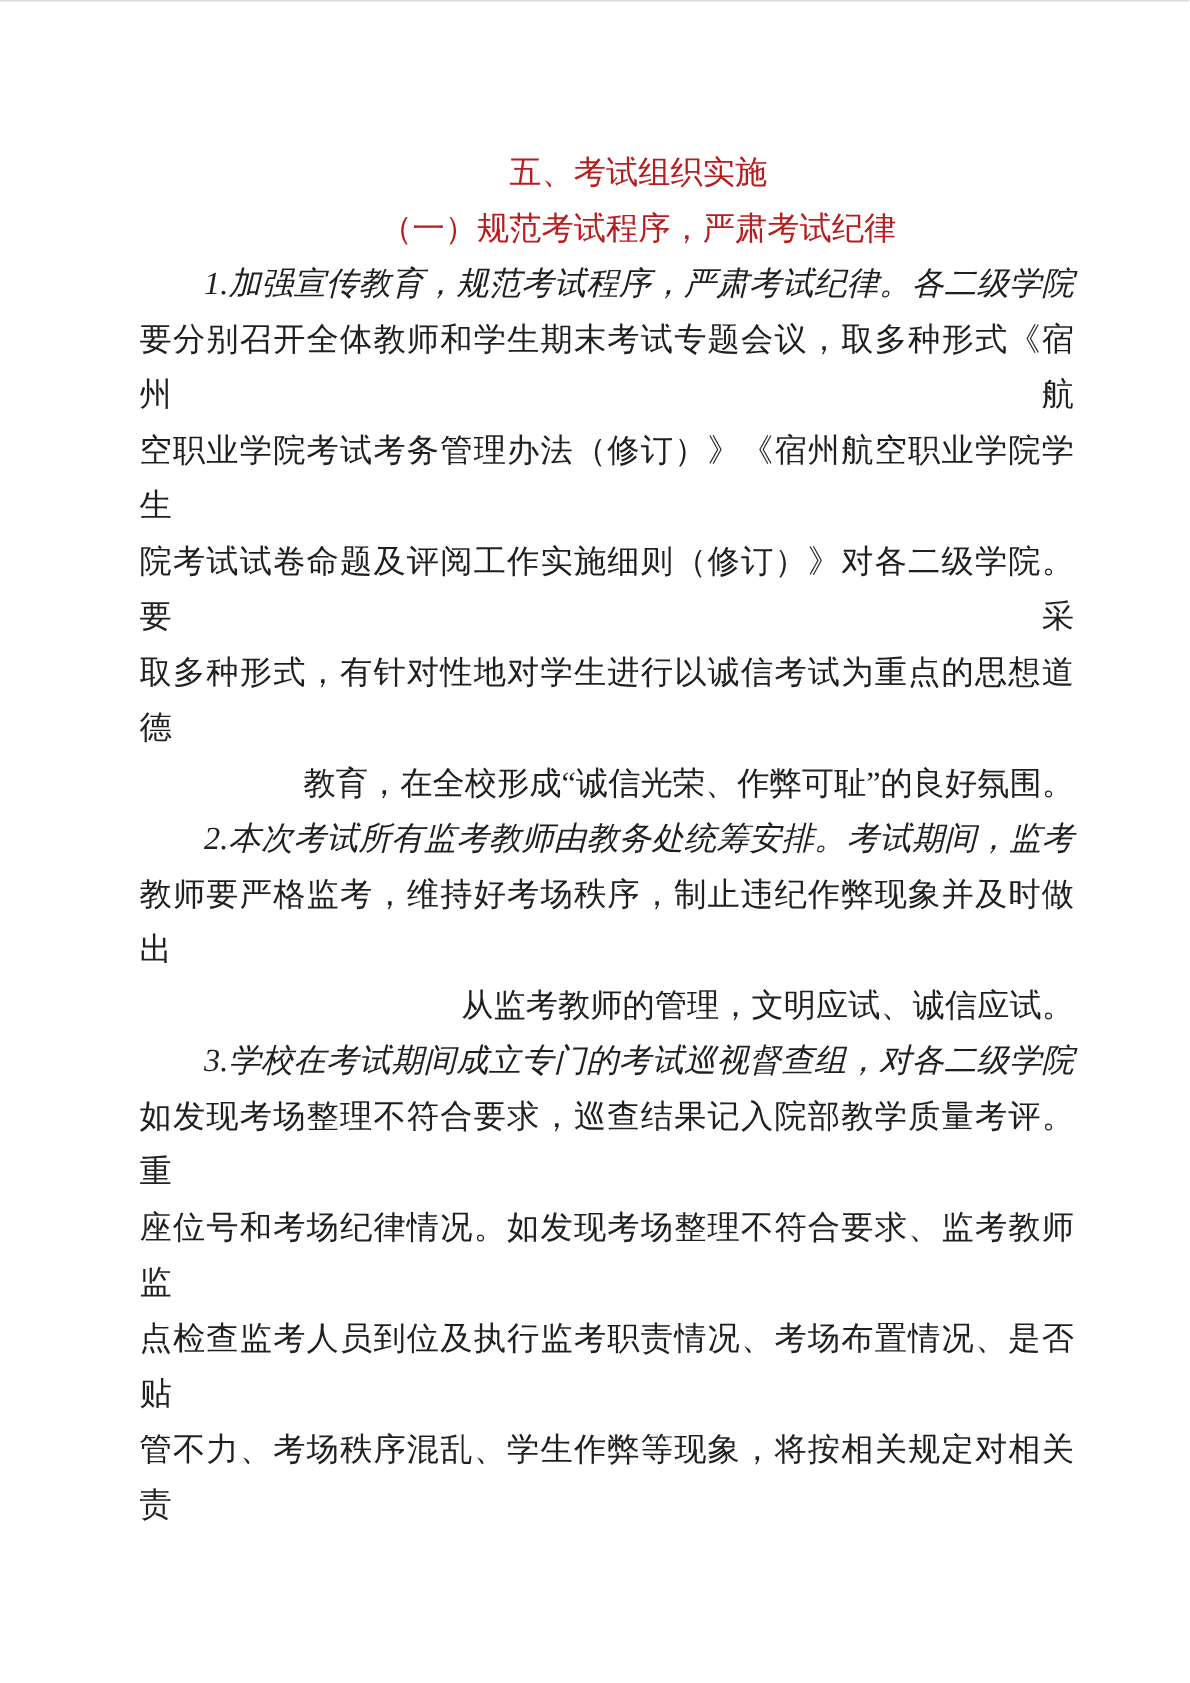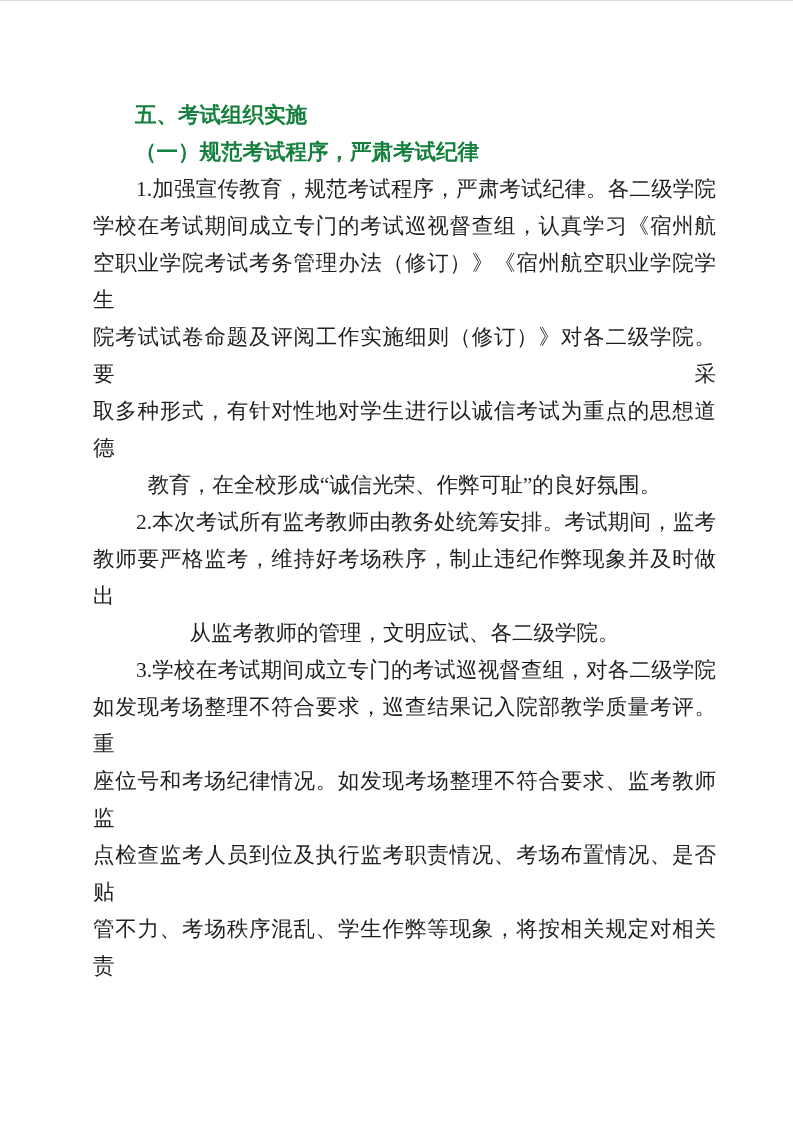--- a/index.html
+++ b/index.html
@@ -37,50 +37,51 @@
   
   .mid {
     text-align: justify;
     text-align-last: justify;
   }
   
   .first {
     text-indent: 43px;
     text-align: justify;
     text-align-last: justify;
+    font-style: italic;
   }
   
   .last {
-    text-align: center;
+    text-align: right;
   }
   
   .h {
-    font-weight: 700;
+    font-weight: 400;
     text-indent: 42px;
-    text-align: left;
-    color: #15803d;
+    text-align: center;
+    color: #b91c1c;
   }
 </style>
 </head>
 <body>
 
 <div class="page">
   <div class="top-edge"></div>
   <div class="doc">
     <div class="line h">五、考试组织实施</div>
     <div class="line h">（一）规范考试程序，严肃考试纪律</div>
     <div class="line first">1.加强宣传教育，规范考试程序，严肃考试纪律。各二级学院</div>
-    <div class="line mid">学校在考试期间成立专门的考试巡视督查组，认真学习《宿州航</div>
+    <div class="line mid">要分别召开全体教师和学生期末考试专题会议，取多种形式《宿州航</div>
     <div class="line mid">空职业学院考试考务管理办法（修订）》《宿州航空职业学院学生</div>
     <div class="line mid">院考试试卷命题及评阅工作实施细则（修订）》对各二级学院。要采</div>
     <div class="line mid">取多种形式，有针对性地对学生进行以诚信考试为重点的思想道德</div>
     <div class="line last">教育，在全校形成“诚信光荣、作弊可耻”的良好氛围。</div>
     <div class="line first">2.本次考试所有监考教师由教务处统筹安排。考试期间，监考</div>
     <div class="line mid">教师要严格监考，维持好考场秩序，制止违纪作弊现象并及时做出</div>
-    <div class="line last">从监考教师的管理，文明应试、各二级学院。</div>
+    <div class="line last">从监考教师的管理，文明应试、诚信应试。</div>
     <div class="line first">3.学校在考试期间成立专门的考试巡视督查组，对各二级学院</div>
     <div class="line mid">如发现考场整理不符合要求，巡查结果记入院部教学质量考评。重</div>
     <div class="line mid">座位号和考场纪律情况。如发现考场整理不符合要求、监考教师监</div>
     <div class="line mid">点检查监考人员到位及执行监考职责情况、考场布置情况、是否贴</div>
     <div class="line mid">管不力、考场秩序混乱、学生作弊等现象，将按相关规定对相关责</div>
 
   </div>
 </div>
 
 </body></html>

